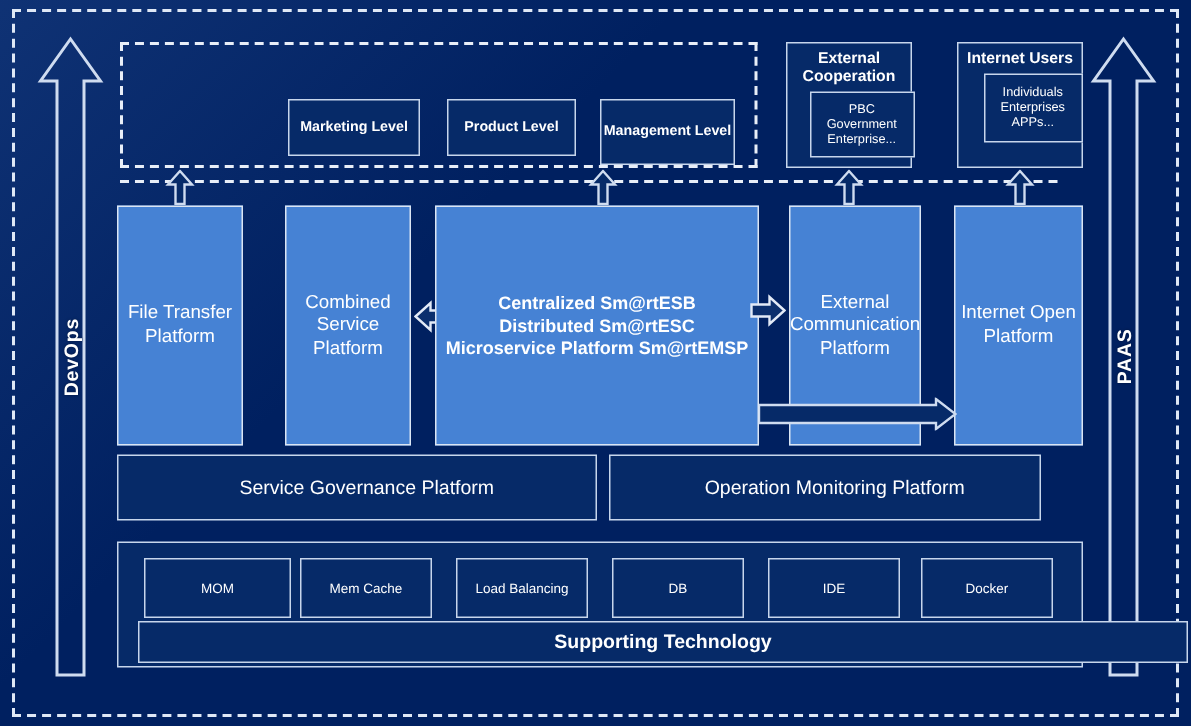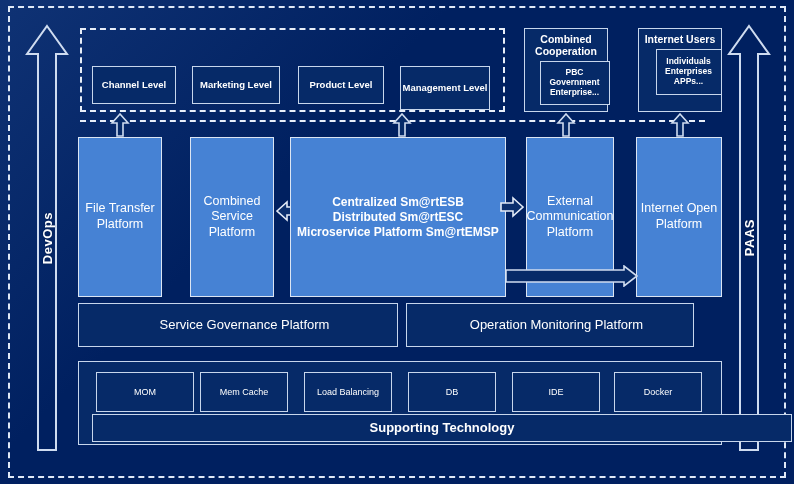--- a/index.html
+++ b/index.html
@@ -76,21 +76,21 @@
   .uparrow{ position:absolute; }
   .uparrow svg{display:block;width:100%;height:100%;}
 
   
   .harrow{ position:absolute; }
   .harrow svg{display:block;width:100%;height:100%;}
 
   
   .t-level  { font-size:9.5px; font-weight:bold; }
   .t-head   { font-size:10.5px; font-weight:bold; }
-  .t-inner  { font-size:8.5px; font-weight:bold;margin-left:17px; }
+  .t-inner  { font-size:8.5px; font-weight:normal;margin-left:17px; }
   .t-plat   { font-size:12.5px; }
   .t-core   { font-size:12px; font-weight:bold; }
   .t-gov    { font-size:13px;padding-left:13px; }
   .t-tech   { font-size:9px; }
   .t-sup    { font-size:13px; font-weight:bold; }
 </style>
 </head>
 <body>
 
 <div id="stage">
@@ -110,37 +110,34 @@
     <svg viewBox="0 0 46 432" preserveAspectRatio="none">
       <path d="M23 4 L43 32 L32 32 L32 428 L14 428 L14 32 L3 32 Z" fill="none" stroke="#cfdcf0" stroke-width="2"></path>
     </svg>
     <div class="vwrap">
       <span class="vtext">PAAS</span>
     </div>
   </div>
 
   <div class="dashbox" style="left:80px; top:28px; width:425px; height:84px;"></div>
 
-  <div class="navybox t-level" style="left:92px; top:66px; width:84px; height:38px;">
-    <span>Channel Level</span>
-  </div>
   <div class="navybox t-level" style="left:192px; top:66px; width:88px; height:38px;">
     <span>Marketing Level</span>
   </div>
   <div class="navybox t-level" style="left:298px; top:66px; width:86px; height:38px;">
     <span>Product Level</span>
   </div>
   <div class="navybox t-level" style="left:400px; top:66px; width:90px; height:44px;">
     <span>Management Level</span>
   </div>
 
   <div class="abs" style="left:80px; top:120px; width:625px; height:0; border-top:2px dashed #e8eef8;"></div>
 
   <div class="navybox" style="left:524px; top:28px; width:84px; height:84px; flex-direction:column; justify-content:flex-start; padding-top:4px;">
-    <span class="t-head" style="display:block;">Combined Cooperation</span>
+    <span class="t-head" style="display:block;">External Cooperation</span>
     <span class="navybox t-inner" style="position:static;margin-top:4px;width:70px;height:44px;border:1.5px solid #c7d6ec;padding:18px;">PBC Government Enterprise...</span>
   </div>
 
   <div class="navybox" style="left:638px; top:28px; width:84px; height:84px; flex-direction:column; justify-content:flex-start; padding-top:4px;">
     <span class="t-head" style="display:block;">Internet Users</span>
     <span class="navybox t-inner" style="position:static;margin-top:4px;width:66px;height:46px;border:1.5px solid #c7d6ec;padding:2px;">Individuals Enterprises APPs...</span>
   </div>
 
   <div class="uparrow" style="left:110px; top:113px; width:20px; height:24px;">
     <svg viewBox="0 0 20 24" preserveAspectRatio="none">

